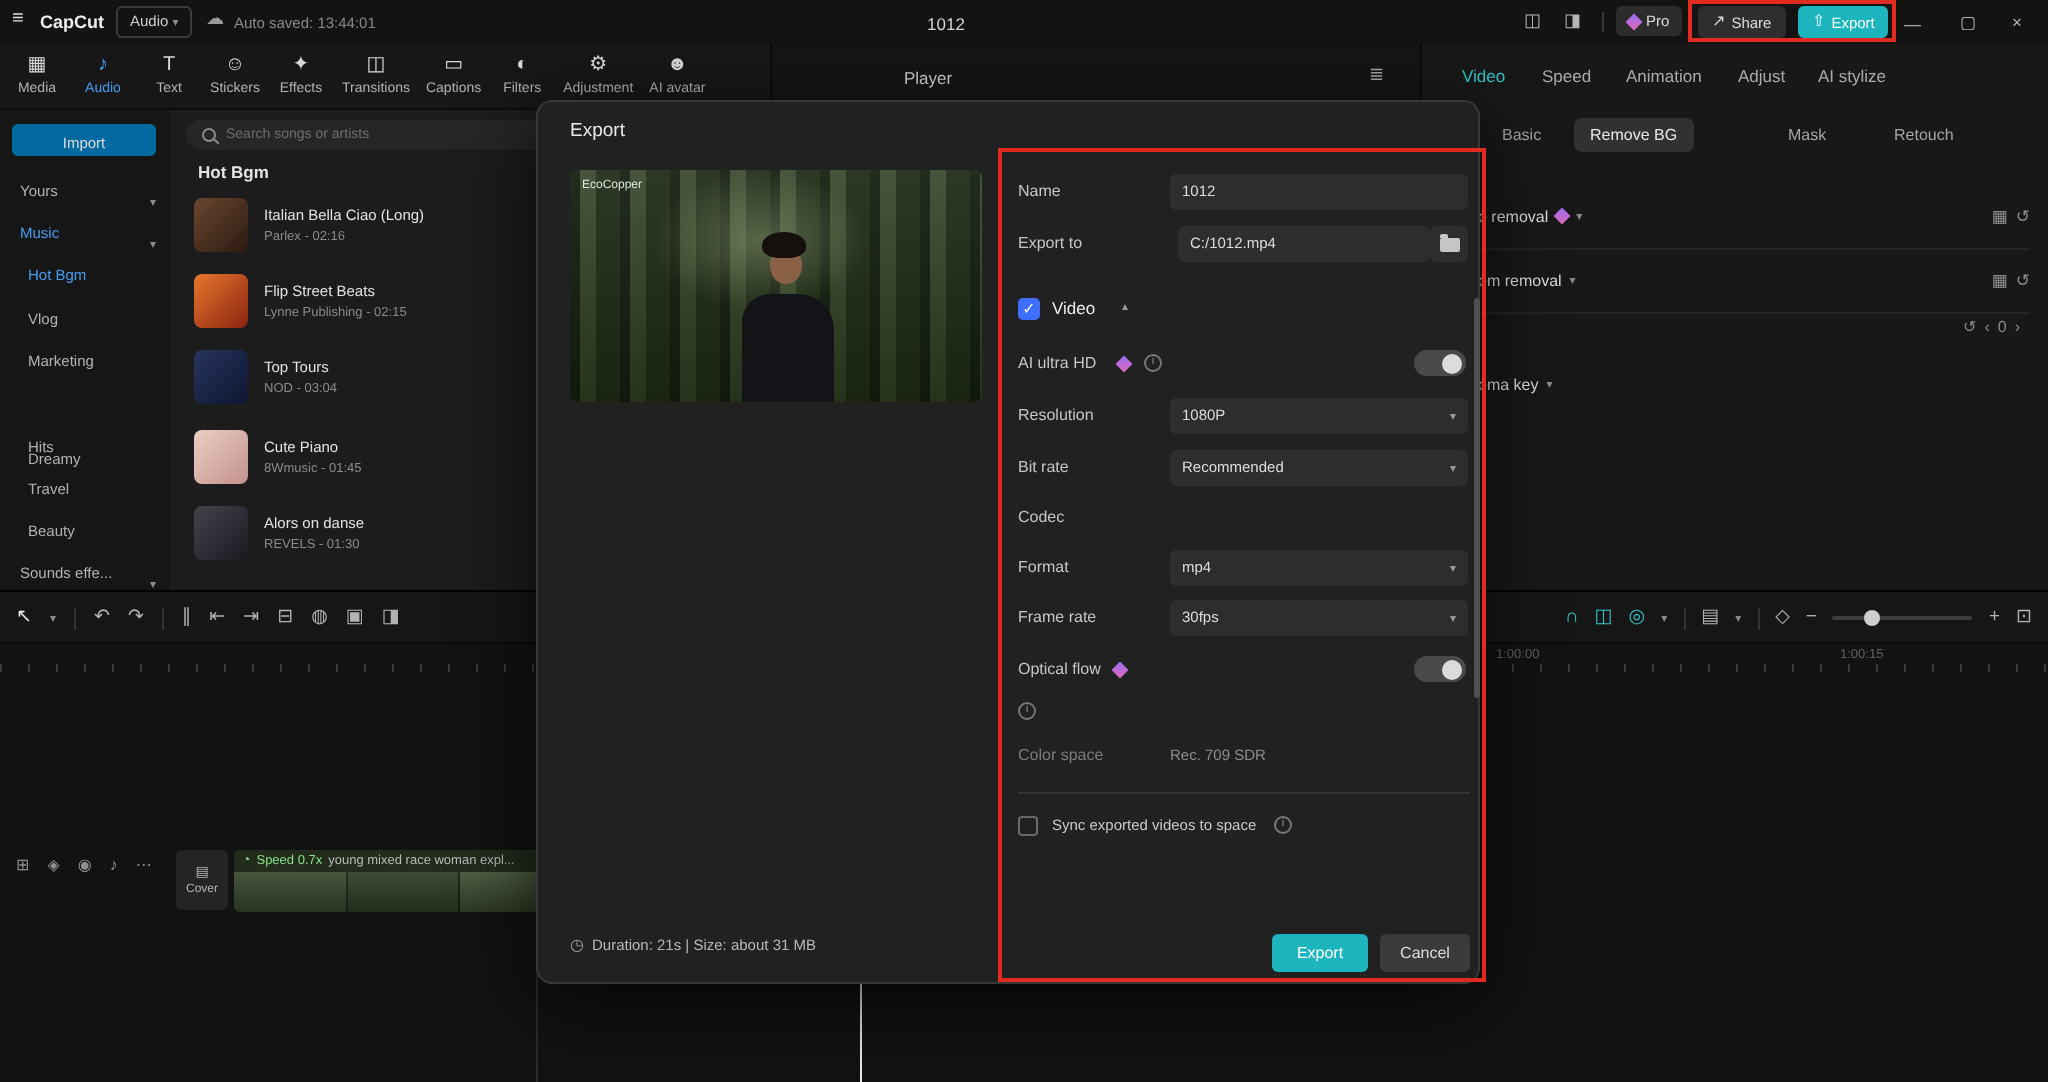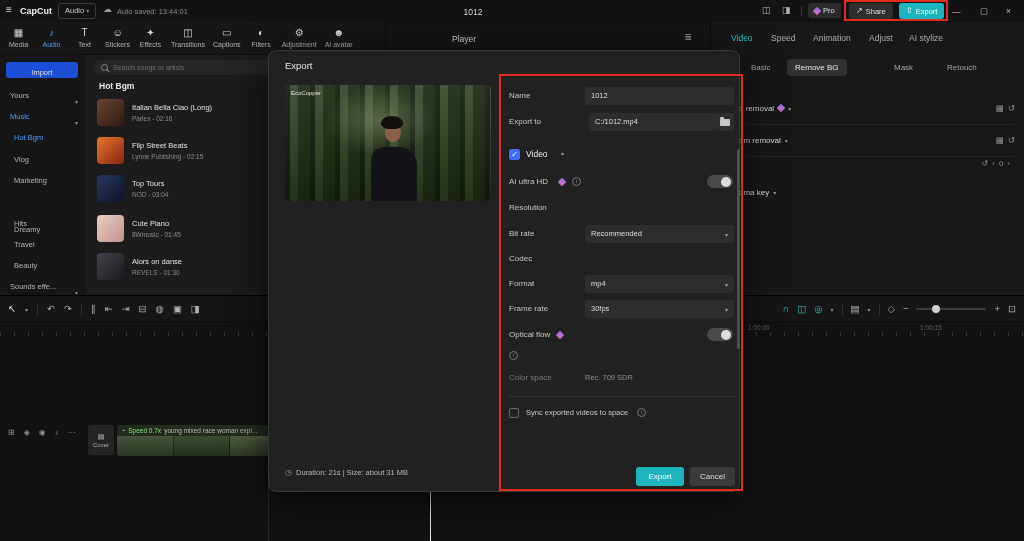--- a/index.html
+++ b/index.html
@@ -132,21 +132,21 @@
         <span class="ric ic">⚙</span>
         <span class="rlbl">Adjustment</span>
       </div>
     <div class="rtab">
         <span class="ric ic">☻</span>
         <span class="rlbl">AI avatar</span>
       </div>
   </div>
 
   <div class="abs" style="left:0;top:55px;width:85px;height:240px;background:#161616;">
-    <div class="abs" style="left:6px;top:7px;width:72px;height:16px;background:#1d4ed8;border-radius:3px;text-align:center;line-height:16px;">
+    <div class="abs" style="left:6px;top:7px;width:72px;height:16px;background:#0369a1;border-radius:3px;text-align:center;line-height:16px;">
       <span style="font-size:7.5px;color:#ddd;">Import</span>
     </div>
     <div class="abs side-item" style="top:30px;"><span>Yours</span><span class="chev">▾</span></div>
     <div class="abs side-item" style="top:51px;"><span class="active-blue">Music</span><span class="chev">▾</span></div>
     <div class="abs side-item" style="top:72px;padding-left:14px;"><span class="active-blue">Hot Bgm</span></div>
     <div class="abs side-item" style="top:94px;padding-left:14px;"><span>Vlog</span></div>
     <div class="abs side-item" style="top:115px;padding-left:14px;"><span>Marketing</span></div>
     <div class="abs side-item" style="top:136px;padding-left:14px;margin-top:28px;"><span>Dreamy</span></div>
     <div class="abs side-item" style="top:158px;padding-left:14px;"><span>Hits</span></div>
     <div class="abs side-item" style="top:179px;padding-left:14px;"><span>Travel</span></div>
@@ -339,20 +339,24 @@
     <div class="abs cb-on" style="left:240px;top:98px;">✓</div>
     <span class="abs" style="left:257px;top:97px;font-size:8.5px;color:#efefef;line-height:13px;">Video</span>
     <span class="abs" style="left:292px;top:98px;font-size:6px;color:#999;">▴</span>
 
     <span class="abs dlabel" style="left:240px;top:122px;">AI ultra HD</span>
     <span class="abs pro-d" style="left:290px;top:128px;"></span>
     <span class="abs info-c" style="left:303px;top:126px;">i</span>
     <div class="abs tgl" style="left:438px;top:124px;"></div>
 
     <span class="abs dlabel" style="left:240px;top:148px;">Resolution</span>
+    <div class="abs dselect" style="left:316px;top:148px;width:149px;">
+      <span>1080P</span>
+      <span class="sel-chev">▾</span>
+    </div>
 
     <span class="abs dlabel" style="left:240px;top:174px;">Bit rate</span>
     <div class="abs dselect" style="left:316px;top:174px;width:149px;">
       <span>Recommended</span>
       <span class="sel-chev">▾</span>
     </div>
 
     <span class="abs dlabel" style="left:240px;top:199px;">Codec</span>
 
     <span class="abs dlabel" style="left:240px;top:224px;">Format</span>

